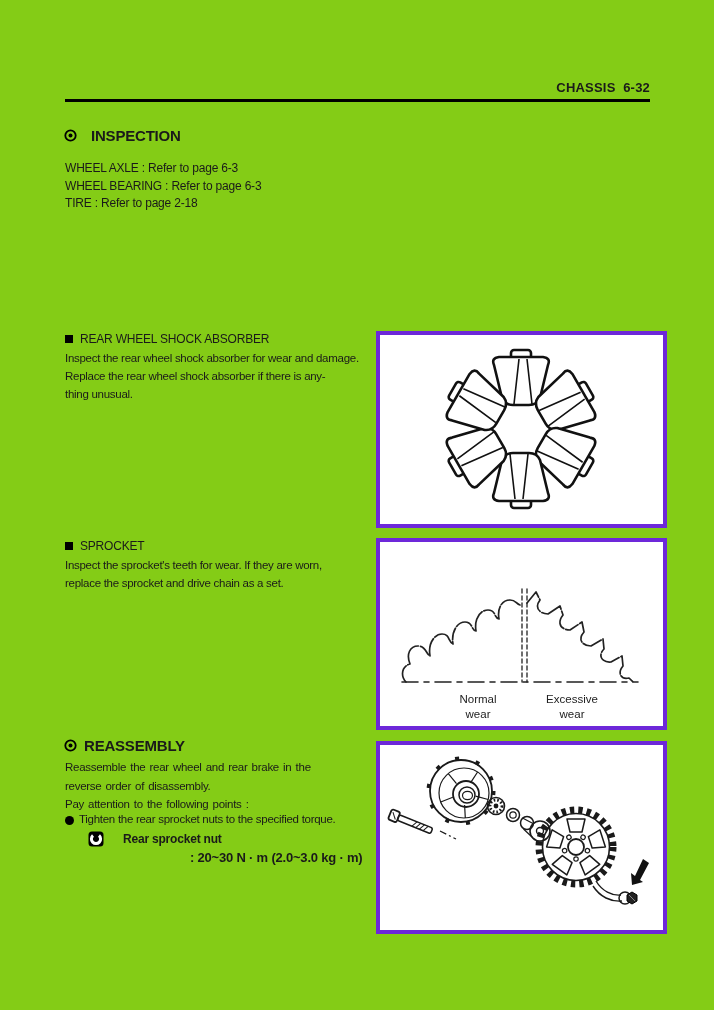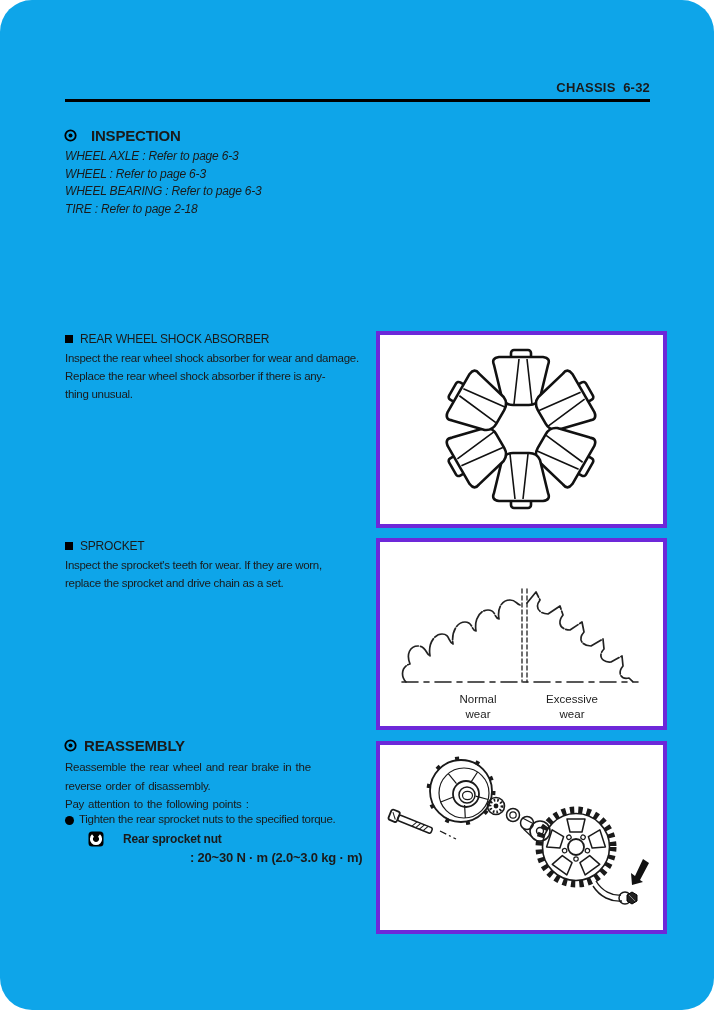--- a/index.html
+++ b/index.html
@@ -1,23 +1,22 @@
 <!DOCTYPE html>
 <html><head>
 <meta charset="utf-8">
 <style>
   html, body { margin: 0; padding: 0; background: #ffffff; }
   .page {
     position: relative;
     width: 714px; height: 1010px;
-    background: #0ea5e9;
+    background: #84cc16;
     font-family: "Liberation Sans", sans-serif;
     color: #1a1a1a;
     overflow: hidden;
-    border-radius: 32px;
   }
   .hdr {
     position: absolute; top: 80px; left: 65px; width: 585px;
     text-align: right; font-weight: bold; font-size: 13px;
     letter-spacing: 0.2px; white-space: pre;
   }
   .rule {
     position: absolute; top: 99px; left: 65px;
     width: 585px; height: 3px; background: #000;
   }
@@ -64,23 +63,22 @@
   <div class="hdr">CHASSIS  6-32</div>
   <div class="rule"></div>
 
   <div class="h1" style="left:64px; top:127px;gap:14px;">
     <svg width="13" height="13" viewBox="0 0 13 13">
       <circle cx="6.5" cy="6.5" r="5.2" fill="none" stroke="#000" stroke-width="1.8"></circle>
       <circle cx="6.5" cy="6.5" r="2" fill="#000"></circle>
     </svg>
     <span>INSPECTION</span>
   </div>
-  <div class="items" style="left:65px; top:148px;font-style:italic;">
+  <div class="items" style="left:65px; top:160px;">
     <div>WHEEL AXLE : Refer to page 6-3</div>
-    <div>WHEEL : Refer to page 6-3</div>
     <div>WHEEL BEARING : Refer to page 6-3</div>
     <div>TIRE : Refer to page 2-18</div>
   </div>
 
   <div class="h2" style="left:65px; top:332px;">
     <span class="square-icon"></span>
     <span>REAR WHEEL SHOCK ABSORBER</span>
   </div>
   <div class="body-text" style="left:65px; top:349px;">Inspect the rear wheel shock absorber for wear and damage.
 Replace the rear wheel shock absorber if there is any-

